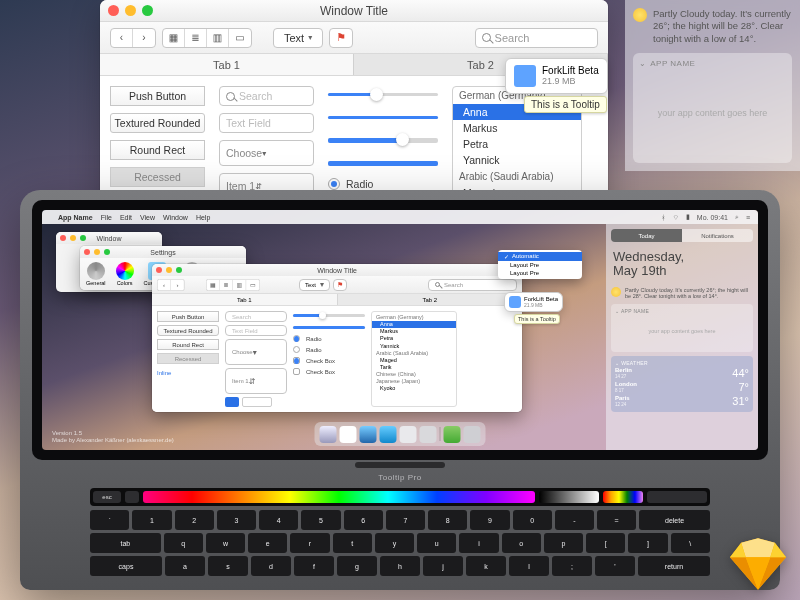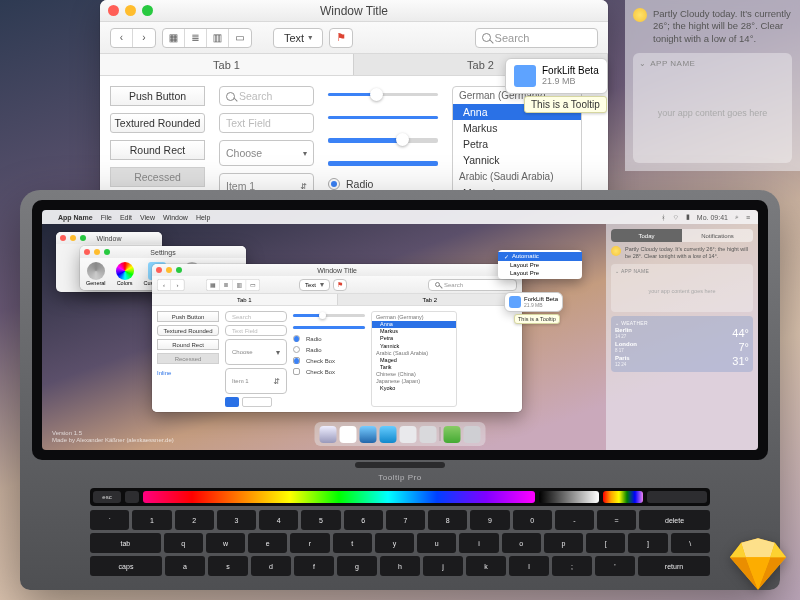--- a/index.html
+++ b/index.html
@@ -21,21 +21,21 @@
 .tabs{display:flex;height:22px;border-bottom:1px solid #d9d9d9;background:#e9e9e9}
 .tab{flex:1;display:flex;align-items:center;justify-content:center;border-right:1px solid #d0d0d0;font-size:11px;color:#555;background:#e6e6e6}
 .tab.active{background:#f8f8f8}
 .body{display:flex;padding:10px;gap:14px;background:#fff;border-radius:0 0 7px 7px}
 .col{display:flex;flex-direction:column;gap:7px;min-width:95px}
 .btn{height:20px;border:1px solid #c6c6c6;border-radius:0;background:linear-gradient(#fff,#f3f3f3);display:flex;align-items:center;justify-content:center;font-size:10.5px;color:#333}
 .btn.rect{border-radius:3px}
 .btn.recessed{background:#e0e0e0;color:#888;border-color:#d0d0d0}
 .btn.inline{background:transparent;border:0;color:#2a71e6;justify-content:flex-start;font-size:10px}
 .fld{height:20px;border:1px solid #c6c6c6;border-radius:4px;background:#fff;color:#bbb;display:flex;align-items:center;padding:0 6px;font-size:10.5px;gap:4px}
-.popup{height:20px;border:1px solid #c6c6c6;border-radius:4px;background:#fff;display:flex;align-items:center;justify-content:space-between;padding:12px 6px;font-size:10.5px;color:#888}
+.popup{height:20px;border:1px solid #c6c6c6;border-radius:4px;background:#fff;display:flex;align-items:center;justify-content:flex-start;padding:12px 6px;font-size:10.5px;color:#888}
 .chev{font-size:8px;color:#666}
 .slider{height:16px;display:flex;align-items:center}
 .track{flex:1;height:3px;background:#d6d6d6;border-radius:2px;position:relative}
 .fill{position:absolute;left:0;top:0;height:3px;background:#3b82f6;border-radius:2px}
 .knob{position:absolute;top:-5px;width:13px;height:13px;border-radius:50%;background:#fff;box-shadow:0 1px 3px rgba(0,0,0,.3)}
 .radio{display:flex;align-items:center;gap:6px;font-size:10.5px;color:#444}
 .radio i{width:12px;height:12px;border-radius:50%;border:1px solid #aaa;background:#fff;display:inline-flex;align-items:center;justify-content:center}
 .radio.sel i::after{content:"";width:6px;height:6px;border-radius:50%;background:#3b82f6}
 .list{border:1px solid #d0d0d0;border-radius:4px;background:#fff;width:130px;font-size:10.5px;overflow:hidden}
 .list .hdr{padding:3px 6px;color:#666;font-size:10px}
@@ -408,20 +408,21 @@
             <div class="sub" style="font-size:5px">21.9 MB</div>
           </div>
       </div>
       <div class="tip" style="left:472px;top:104px;font-size:5.5px;padding:1px 3px">This is a Tooltip</div>
 
       <div class="ncpanel">
         <div class="seg2">
             <span class="on">Today</span>
             <span>Notifications</span>
           </div>
+        <div class="date"><span>Wednesday,</span><br><span>May 19th</span></div>
         <div style="display:flex;gap:4px">
           <div style="width:10px;height:10px;border-radius:50%;background:radial-gradient(#ffe36b,#f6c23a);flex-shrink:0"></div>
           <div style="font-size:5.5px;line-height:1.25">Partly Cloudy today. It's currently 26°; the hight will be 28°. Clear tonight with a low of 14°.</div>
         </div>
         <div class="card2">
           <div style="font-size:5px;color:#888;letter-spacing:.3px"><span>⌄ </span><span>APP NAME</span></div>
           <div style="text-align:center;color:#aaa;padding:14px 0;font-size:5.5px">your app content goes here</div>
         </div>
         <div class="wcard">
           <div style="font-size:5px;letter-spacing:.3px;opacity:.9"><span>⌄ </span><span>WEATHER</span></div>

